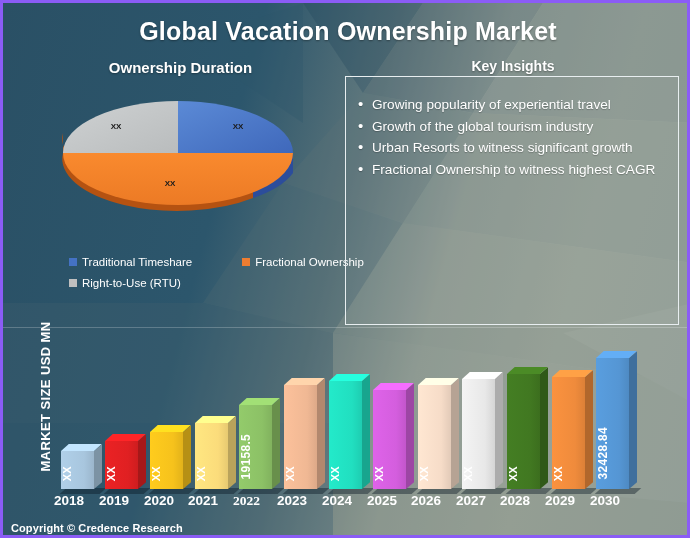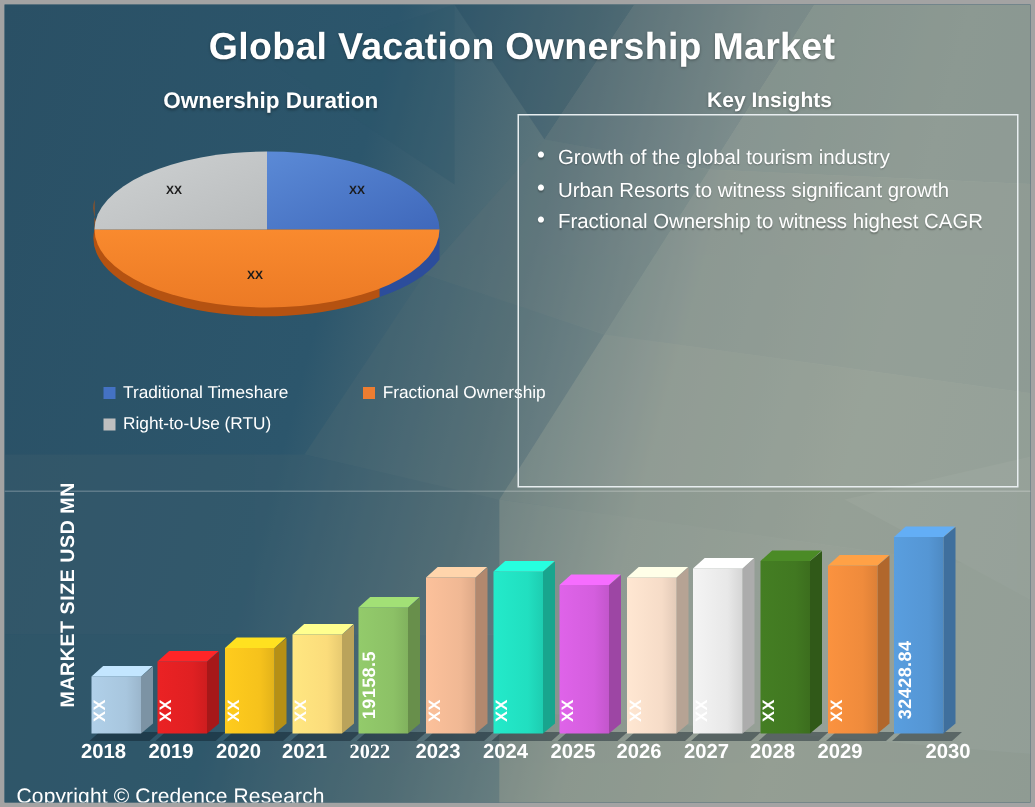--- a/index.html
+++ b/index.html
@@ -3,21 +3,21 @@
 <meta charset="utf-8">
 <style>
   html,body{margin:0;padding:0;background:#0d2b3e;}
   body{font-family:"Liberation Sans",sans-serif;}
 
   #page{
     position:relative;
     width:690px;height:538px;
     overflow:hidden;
     box-sizing:border-box;
-    border:3px solid #a3a3a3;
+    border:3px solid #8b5cf6;
     background:#2b5468;
   }
 
   
   .bg-base{
     position:absolute;inset:0;
     background:linear-gradient(105deg,
         #2a5065 0%,
         #2c566c 32%,
         #5a7379 48%,
@@ -130,21 +130,21 @@
     position:absolute;left:52px;top:164px;width:580px;height:20px;
   }
   .xtick{
     position:absolute;width:46px;
     color:#ffffff;font-size:13.5px;font-weight:bold;
     top:0;
   }
 
   .copyright{
     position:absolute;left:8px;top:519px;
-    color:#ffffff;font-size:14px;font-weight:normal;
+    color:#ffffff;font-size:11px;font-weight:bold;
     letter-spacing:.1px;
   }
 </style>
 </head>
 <body>
 
 <div id="page">
 
   <div class="bg-base"></div>
   <div class="poly" style="left:0;top:0;width:690px;height:538px;">
@@ -213,20 +213,21 @@
     <div class="lg-row">
       <div class="lg-item">
         <span class="lg-sq" style="background:#bfbfbf;"></span>
         <span class="lg-txt">Right-to-Use (RTU)</span>
       </div>
     </div>
   </div>
 
   <div class="ki-box">
     <ul class="ki-list">
+      <li>Growing popularity of experiential travel</li>
       <li>Growth of the global tourism industry</li>
       <li>Urban Resorts to witness significant growth</li>
       <li>Fractional Ownership to witness highest CAGR</li>
     </ul>
   </div>
 
   <div class="divider"></div>
 
   <div class="chart">
     <div class="ylabel">MARKET SIZE USD MN</div>
@@ -329,18 +330,18 @@
         <div class="xtick" style="left: 89px;">2020</div>
         <div class="xtick" style="left: 133px;">2021</div>
         <div class="xtick" style="left: 178px; font-family: Liberation Serif, serif;">2022</div>
         <div class="xtick" style="left: 222px;">2023</div>
         <div class="xtick" style="left: 267px;">2024</div>
         <div class="xtick" style="left: 312px;">2025</div>
         <div class="xtick" style="left: 356px;">2026</div>
         <div class="xtick" style="left: 401px;">2027</div>
         <div class="xtick" style="left: 445px;">2028</div>
         <div class="xtick" style="left: 490px;">2029</div>
-        <div class="xtick" style="left: 562px;">2030</div>
+        <div class="xtick" style="left: 535px;">2030</div>
       </div>
   </div>
 
   <div class="copyright">Copyright © Credence Research</div>
 </div>
 
 </body></html>

